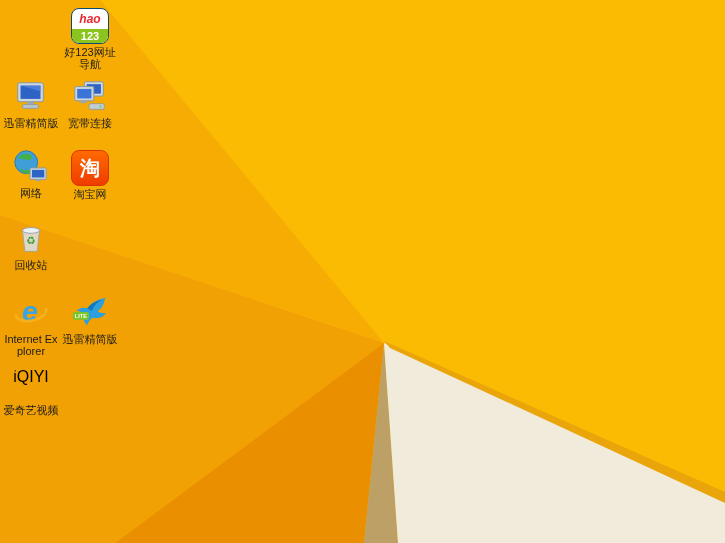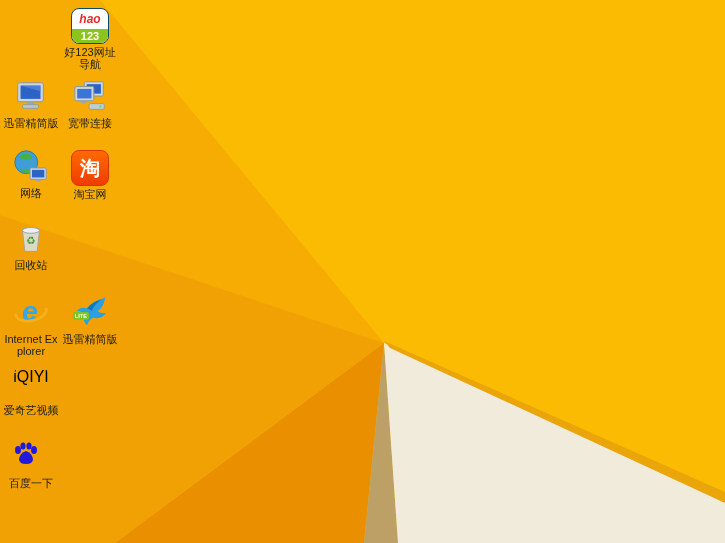--- a/index.html
+++ b/index.html
@@ -138,32 +138,20 @@
     <svg class="ic" width="38" height="38" viewBox="0 0 40 40">
       <path d="M36 4 q-13 3 -19 11 q-7 -2 -11 3 q6 0 8 4 q-2 7 3 11 q2 -6 6 -8 q9 2 14 -5 q-7 1 -9 -2 q6 -3 8 -14z" fill="#2B9FE0"></path>
       <path d="M17 15 q6 -7 15 -9 q-9 6 -10 12z" fill="#1577b8"></path>
       <rect x="2" y="19" width="17" height="8" rx="2" fill="#7CC527"></rect>
       <text x="10.5" y="25.5" text-anchor="middle" font-size="6" font-weight="bold" fill="#fff">LITE</text>
     </svg>
     <span class="lbl">迅雷精简版</span>
   </div>
 
 
-  <div class="ditem" style="left:1px;top:439px">
-    <div class="cssicon baidu">
-      <svg width="26" height="24" viewBox="0 0 26 24">
-        <ellipse cx="5" cy="9" rx="3" ry="4" fill="#2319dc"></ellipse>
-        <ellipse cx="21" cy="9" rx="3" ry="4" fill="#2319dc"></ellipse>
-        <ellipse cx="10" cy="5" rx="2.6" ry="3.6" fill="#2319dc"></ellipse>
-        <ellipse cx="16" cy="5" rx="2.6" ry="3.6" fill="#2319dc"></ellipse>
-        <path d="M13 10 q6 2 7 8 q0 5 -7 5 q-7 0 -7 -5 q1 -6 7 -8z" fill="#2319dc"></path>
-      </svg>
-    </div>
-    <span class="lbl">百度一下</span>
-  </div>
 
 
   <div class="charm" style="left:676px;top:106px">
     <svg width="40" height="40" viewBox="0 0 40 40">
       <circle cx="23" cy="15" r="9.5" fill="none" stroke="#F8F4EB" stroke-width="4.2"></circle>
       <line x1="16.5" y1="22.5" x2="7" y2="33" stroke="#F8F4EB" stroke-width="4.8" stroke-linecap="round"></line>
     </svg>
   </div>
 
   <div class="charm" style="left:676px;top:176px">

